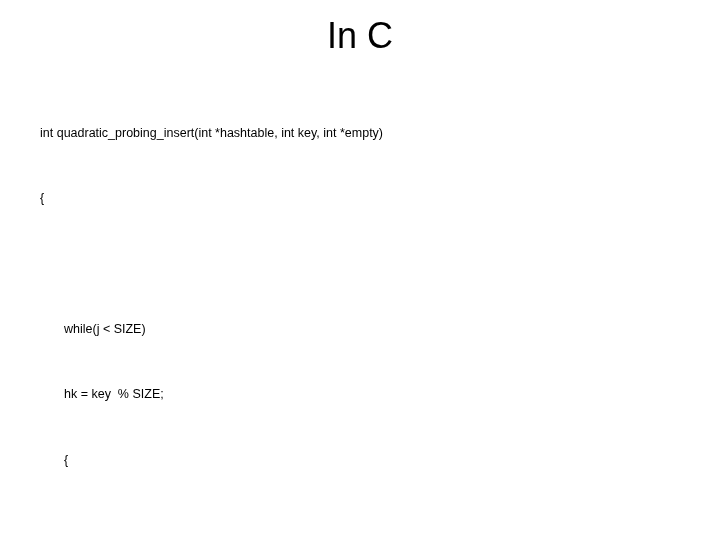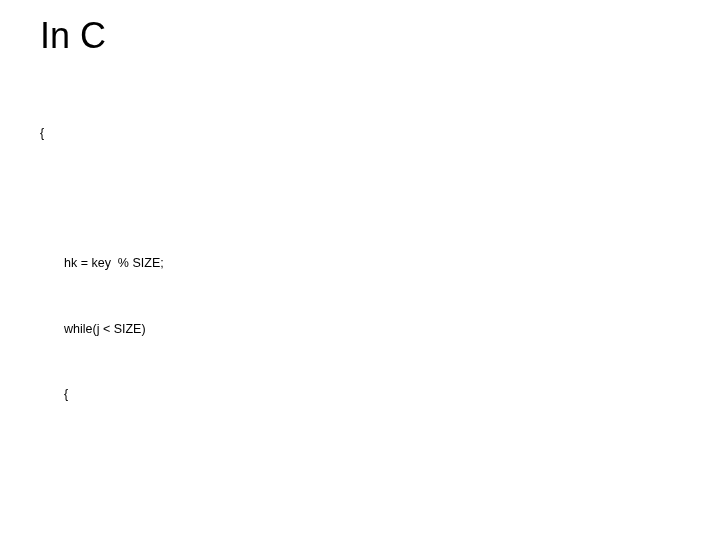--- a/index.html
+++ b/index.html
@@ -16,21 +16,21 @@
       overflow: hidden;
     }
     .slide {
       width: 100%;
       height: 100%;
       padding: 15px 40px 20px 40px;
     }
     .title {
       font-size: 36px;
       font-weight: normal;
-      text-align: left;
+      text-align: center;
       color: #000;
       margin-bottom: 22px;
       font-family: Arial, sans-serif;
     }
     .code-block {
       font-family: Arial, Helvetica, sans-serif;
       font-size: 12.5px;
       line-height: 1.75;
       color: #000;
       white-space: pre;
@@ -39,24 +39,25 @@
     .ind1 { padding-left: 24px; }
     .line { display: block; }
     .line-spacer { display: block; height: 21px; }
   </style>
 </head>
 <body>
 
 <div class="slide">
   <h1 class="title">In C</h1>
   <div class="code-block">
+    <span class="line ind0">int quadratic_probing_insert(int *hashtable, int key, int *empty)</span>
     <span class="line ind0">{</span>
     <span class="line-spacer"></span>
+    <span class="line ind1">while(j &lt; SIZE)</span>
     <span class="line ind1">hk = key  % SIZE;</span>
-    <span class="line ind1">while(j &lt; SIZE)</span>
     <span class="line ind1">{</span>
     
     
     
     
     
     
     
     
     

